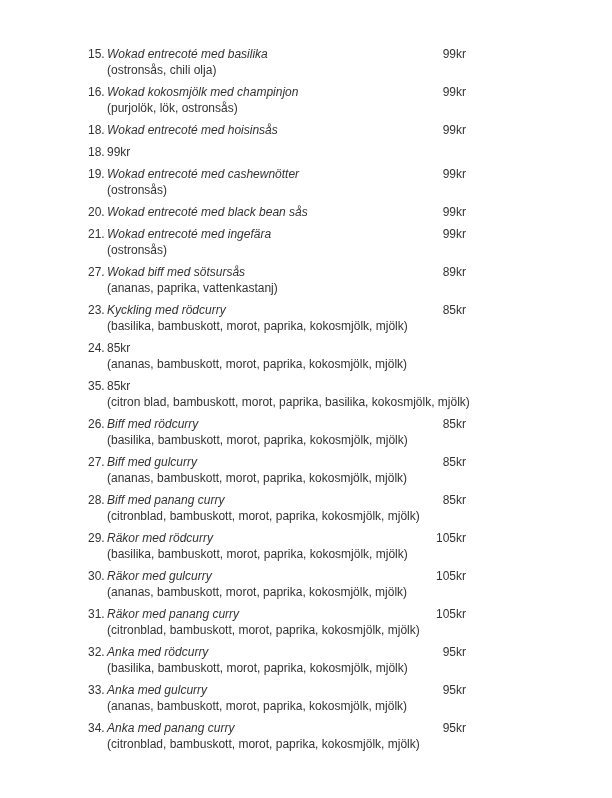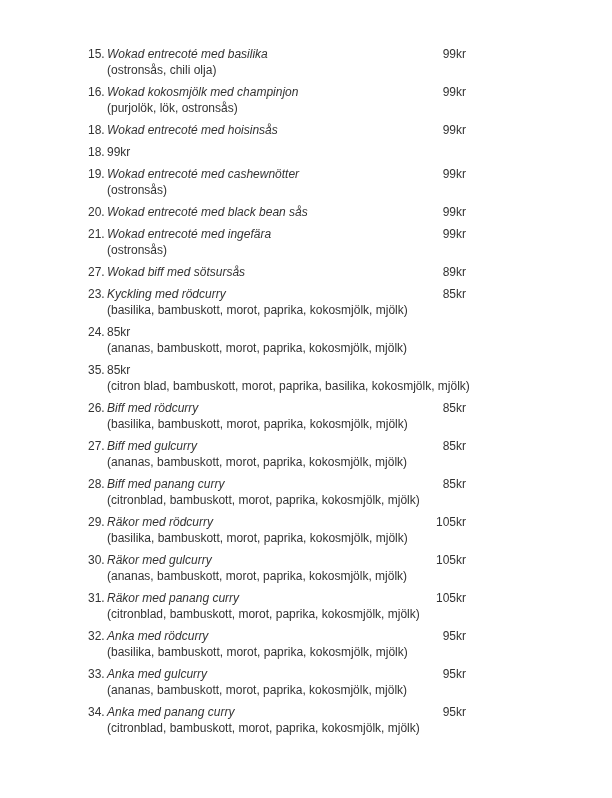--- a/index.html
+++ b/index.html
@@ -119,20 +119,21 @@
     </div>
     <div class="item-desc">(ostronsås)</div>
   </div>
 
   <div class="menu-item">
     <div class="item-head">
       <span class="item-number">27.</span>
       <span class="item-title">Wokad biff med sötsursås</span>
       <span class="item-price">89kr</span>
     </div>
+    <div class="item-desc">(ananas, paprika, vattenkastanj)</div>
   </div>
 
   <div class="menu-item">
     <div class="item-head">
       <span class="item-number">23.</span>
       <span class="item-title">Kyckling med rödcurry</span>
       <span class="item-price">85kr</span>
     </div>
     <div class="item-desc">(basilika, bambuskott, morot, paprika, kokosmjölk, mjölk)</div>
   </div>

